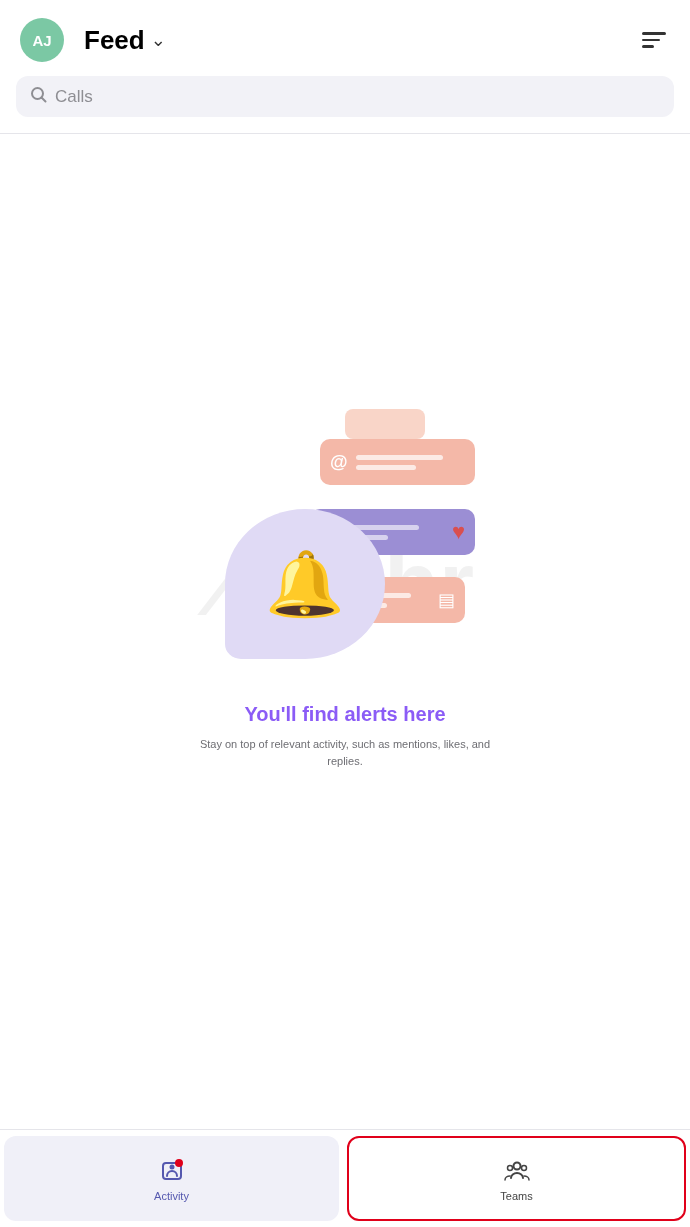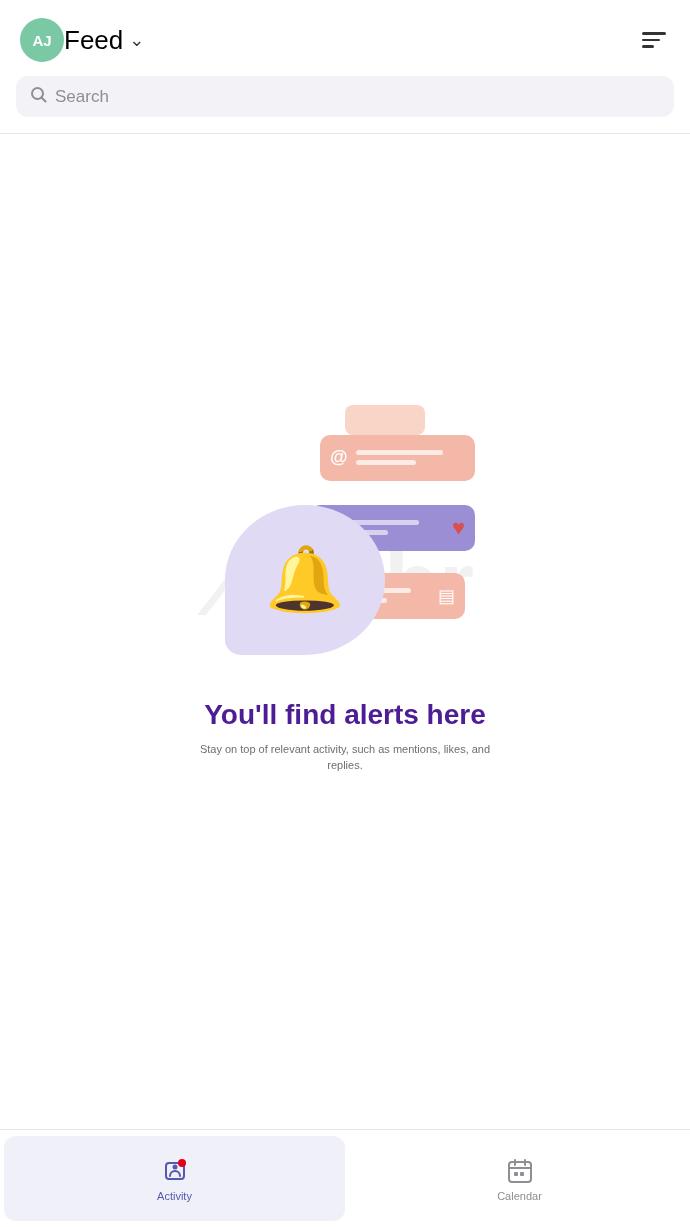--- a/index.html
+++ b/index.html
@@ -18,21 +18,21 @@
     .header {
       display: flex;
       align-items: center;
       justify-content: space-between;
       padding: 18px 20px 14px 20px;
       background: #ffffff;
     }
 
     .header-left {
       display: flex;
-      gap: 0;
+      gap: 20px;
     }
 
     .avatar {
       width: 44px;
       height: 44px;
       border-radius: 50%;
       background: #7bc8a4;
       display: flex;
       align-items: center;
       justify-content: center;
@@ -43,21 +43,21 @@
     }
 
     .header-title {
       display: flex;
       align-items: center;
       gap: 4px;
     }
 
     .header-title-text {
       font-size: 26px;
-      font-weight: 400;
+      font-weight: 700;
       color: #000;
     }
 
     .chevron-down {
       font-size: 18px;
       color: #333;
       margin-left: 2px;
     }
 
     .filter-icon {
@@ -264,23 +264,23 @@
       top: 10px;
       right: 60px;
       width: 80px;
       height: 30px;
       background: #f9d5c8;
       border-radius: 8px;
     }
 
     
     .empty-title {
-      font-size: 28px;
+      font-size: 20px;
       font-weight: 600;
-      color: #4c1d95;
+      color: #8b5cf6;
       text-align: center;
       margin-bottom: 10px;
       position: relative;
       z-index: 1;
     }
 
     .empty-subtitle {
       font-size: 11px;
       color: #6e6e73;
       text-align: center;
@@ -359,21 +359,21 @@
 </div>
 
 <div class="search-container">
   <div class="search-bar">
     <span class="search-icon-svg">
       <svg width="17" height="17" viewBox="0 0 17 17" fill="none">
         <circle cx="7.5" cy="7.5" r="5.5" stroke="#8e8e93" stroke-width="2"></circle>
         <line x1="11.5" y1="11.5" x2="15.5" y2="15.5" stroke="#8e8e93" stroke-width="2" stroke-linecap="round"></line>
       </svg>
     </span>
-    <span class="search-input-text">Search</span>
+    <span class="search-input-text">Calls</span>
   </div>
 </div>
 
 <div class="divider"></div>
 
 <div class="main-content">
 
   <div class="watermark">
     <span class="watermark-logo">∕</span>
     <span class="watermark-text">Alphr</span>
@@ -422,28 +422,28 @@
     <svg class="tab-svg" viewBox="0 0 30 30" fill="none">
       <path d="M6 10C6 8.34 7.34 7 9 7H21C22.66 7 24 8.34 24 10V20C24 21.66 22.66 23 21 23H9C7.34 23 6 21.66 6 20V10Z" stroke="#5558af" stroke-width="2"></path>
       <circle cx="15" cy="11" r="2.5" fill="#5558af"></circle>
       <path d="M10 20C10 17.24 12.24 15 15 15C17.76 15 20 17.24 20 20" stroke="#5558af" stroke-width="2" stroke-linecap="round"></path>
       <circle cx="22" cy="7" r="4" fill="#e0001a"></circle>
     </svg>
     <span class="tab-label">Activity</span>
   </div>
 
 
-
-  <div class="tab-item">
+  <div class="tab-item selected-red">
     <svg class="tab-svg" viewBox="0 0 30 30" fill="none">
-      <rect x="4" y="6" width="22" height="20" rx="3" stroke="#8e8e93" stroke-width="2"></rect>
-      <line x1="4" y1="12" x2="26" y2="12" stroke="#8e8e93" stroke-width="2"></line>
-      <line x1="10" y1="4" x2="10" y2="9" stroke="#8e8e93" stroke-width="2" stroke-linecap="round"></line>
-      <line x1="20" y1="4" x2="20" y2="9" stroke="#8e8e93" stroke-width="2" stroke-linecap="round"></line>
-      <rect x="9" y="16" width="4" height="4" rx="1" fill="#8e8e93"></rect>
-      <rect x="15" y="16" width="4" height="4" rx="1" fill="#8e8e93"></rect>
+      <circle cx="15" cy="10" r="3.5" stroke="#444" stroke-width="2"></circle>
+      <circle cx="8" cy="12" r="2.5" stroke="#444" stroke-width="1.5"></circle>
+      <circle cx="22" cy="12" r="2.5" stroke="#444" stroke-width="1.5"></circle>
+      <path d="M9 22C9 19.24 11.69 17 15 17C18.31 17 21 19.24 21 22" stroke="#444" stroke-width="2" stroke-linecap="round"></path>
+      <path d="M3 24C3 21.79 5.24 20 8 20" stroke="#444" stroke-width="1.5" stroke-linecap="round"></path>
+      <path d="M27 24C27 21.79 24.76 20 22 20" stroke="#444" stroke-width="1.5" stroke-linecap="round"></path>
     </svg>
-    <span class="tab-label">Calendar</span>
-  </div>
+    <span class="tab-label">Teams</span>
+  </div>
+
 
 
 
 </div>
 
 </body></html>

